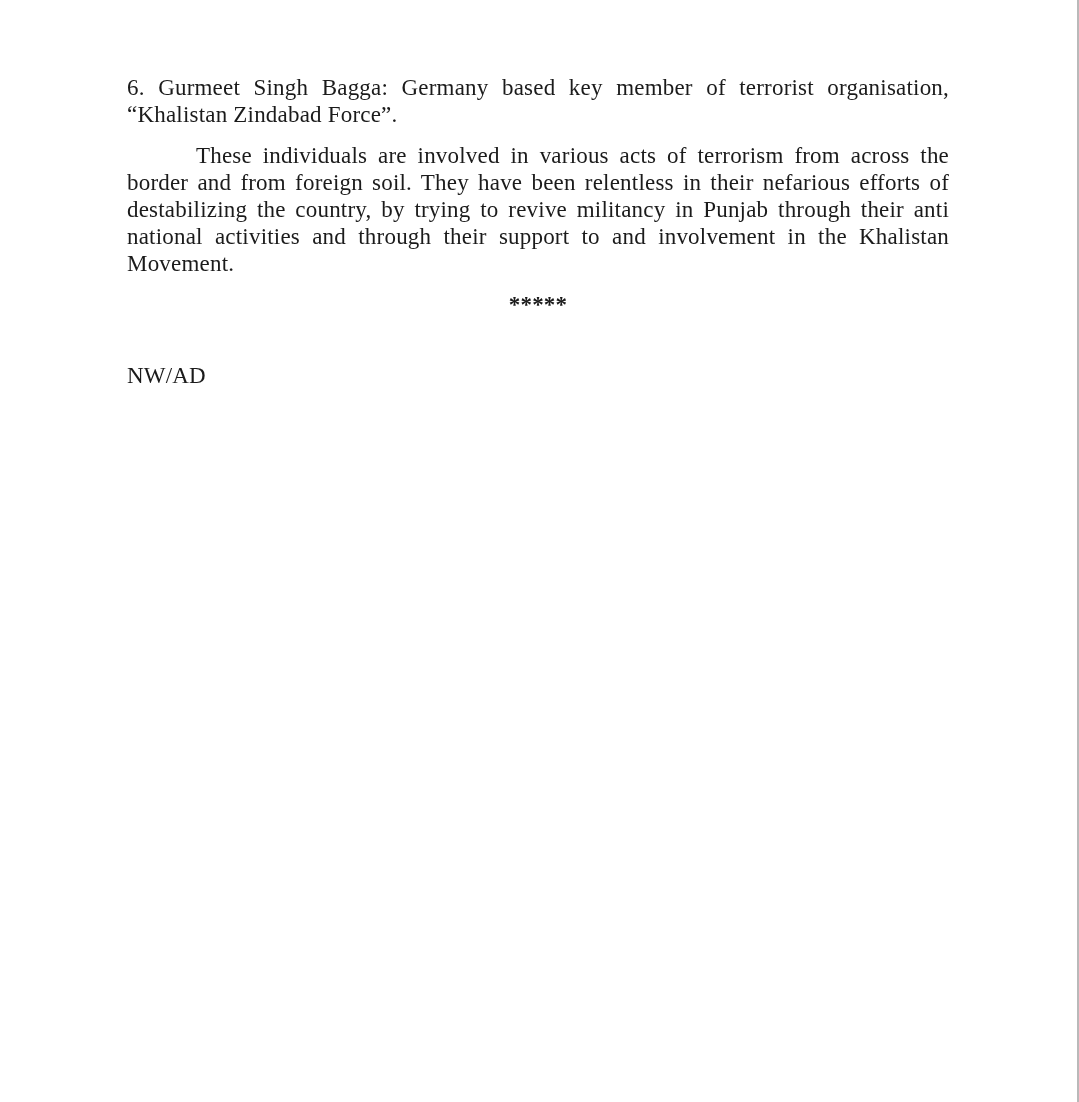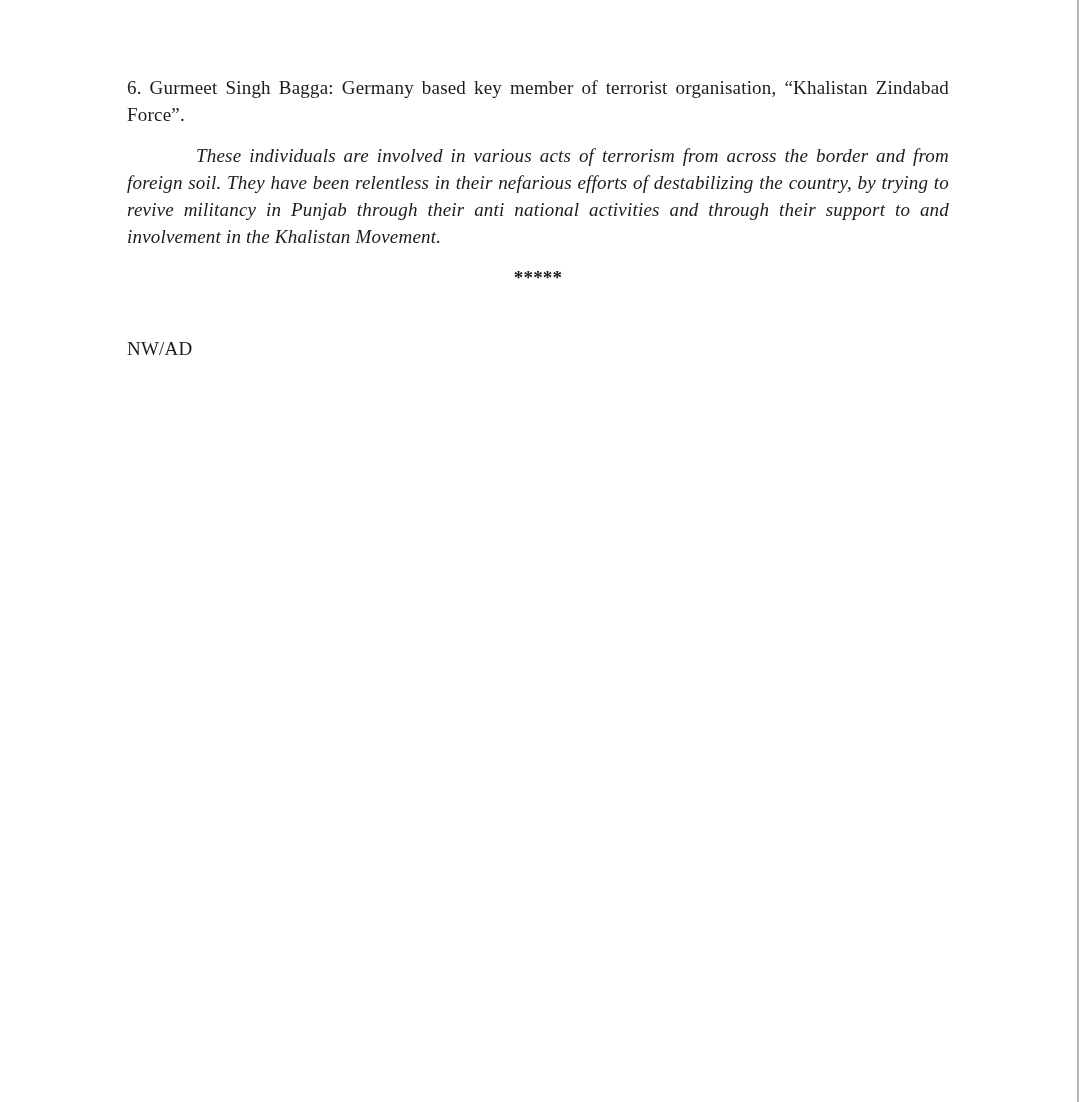--- a/index.html
+++ b/index.html
@@ -17,28 +17,27 @@
     overflow: hidden;
   }
   .page {
     position: relative;
     width: 100%;
     height: 100%;
     padding: 74px 130px 0 127px;
   }
   .page p {
     margin: 0 0 14px 0;
-    font-size: 19px;
+    font-size: 23px;
     line-height: 27px;
     text-align: justify;
     letter-spacing: 0.2px;
   }
   .closing-paragraph {
     text-indent: 69px;
-    font-style: italic;
   }
   .separator {
     text-align: center !important;
     font-weight: bold;
     letter-spacing: 2px;
     margin: 0 0 0 0 !important;
   }
   .signoff {
     text-align: right;
     margin: 44px 0 0 0 !important;

